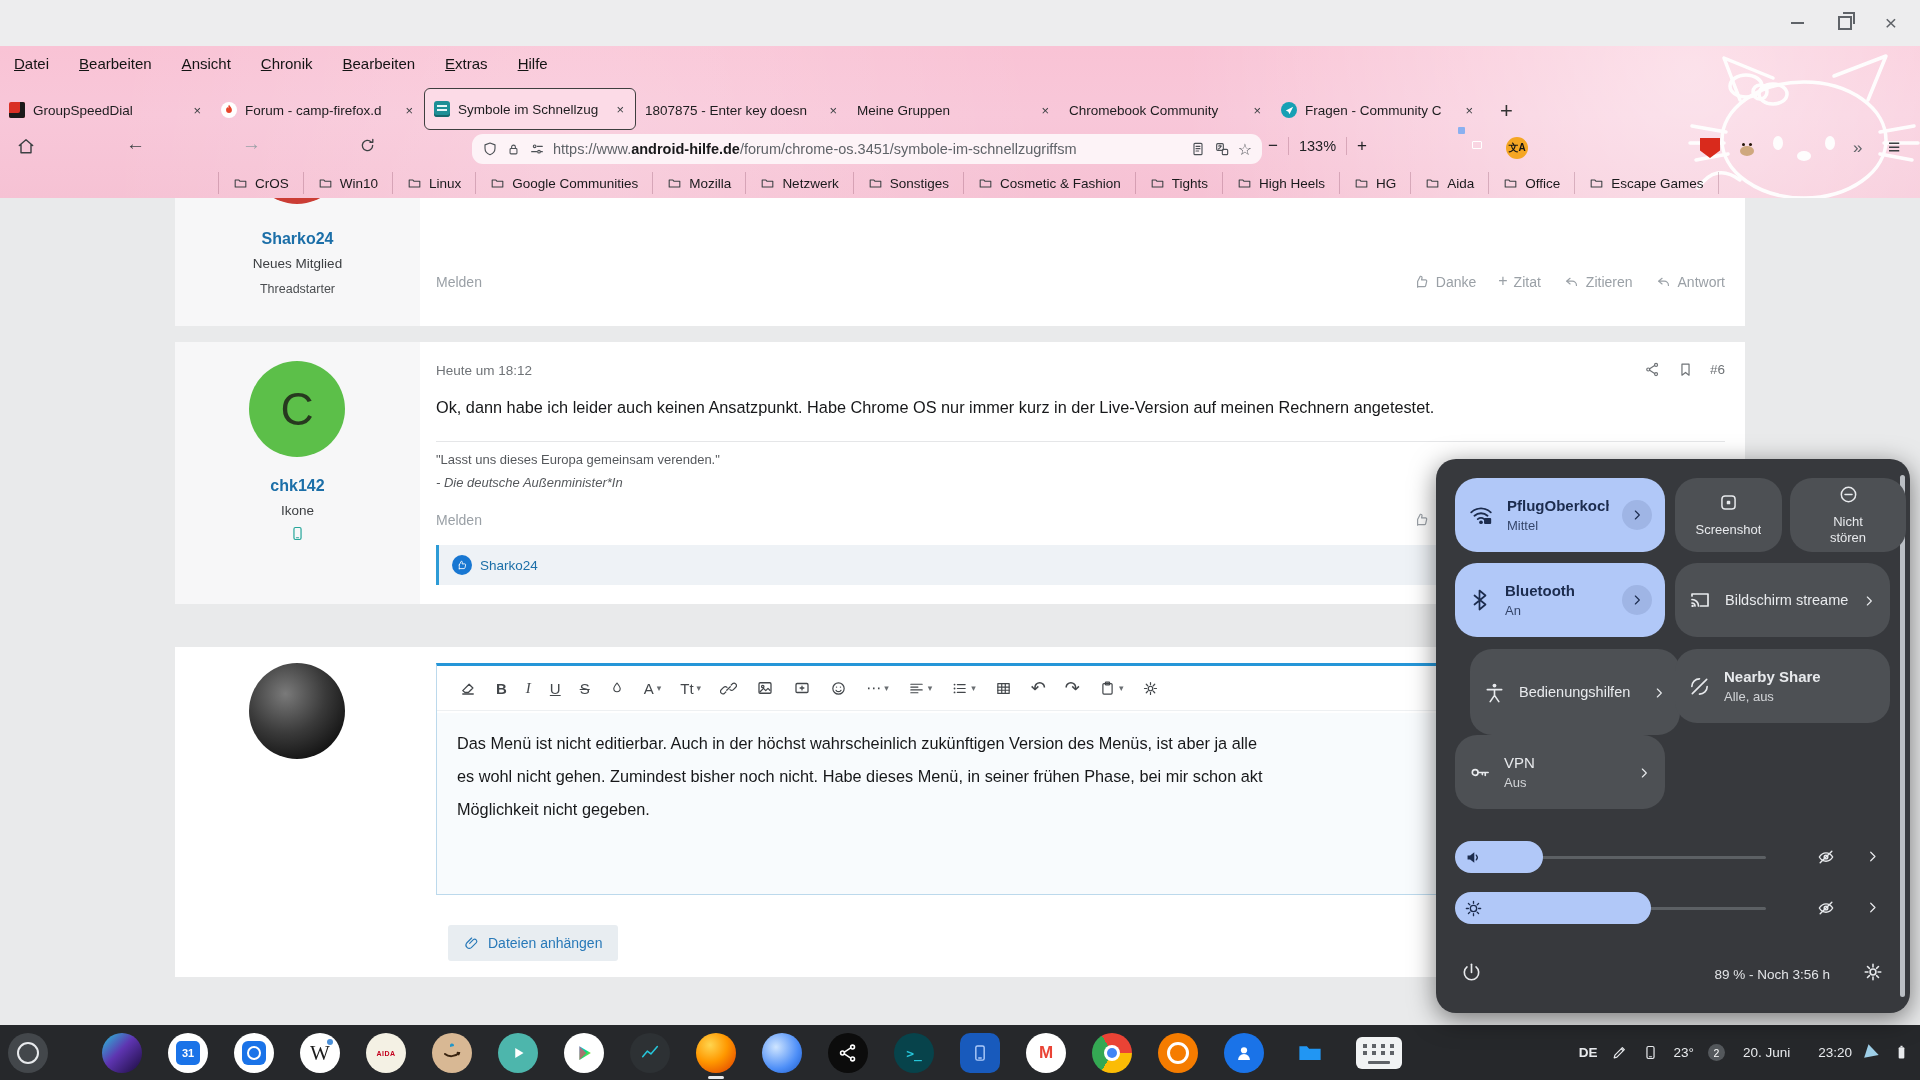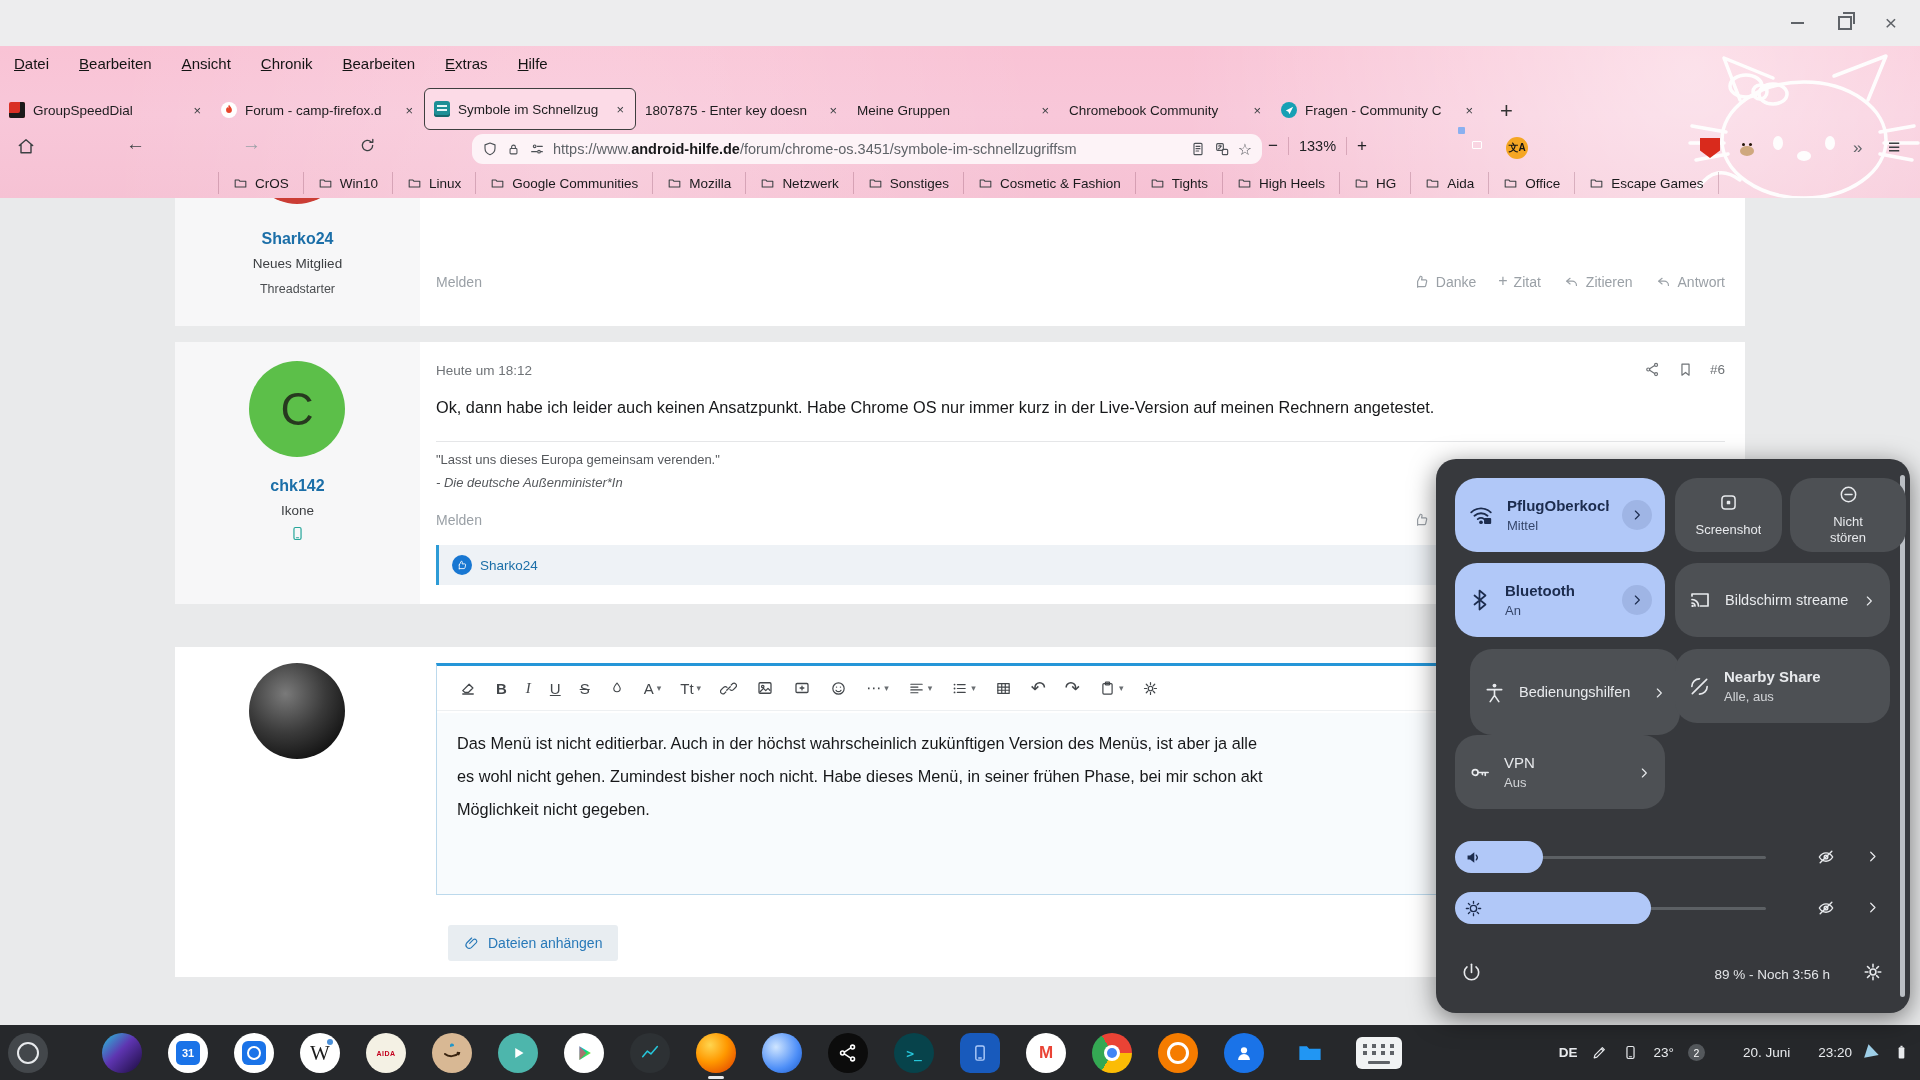--- a/index.html
+++ b/index.html
@@ -1073,21 +1073,21 @@
             <use href="#i-pencil"></use>
           </svg>
         </span>
       <span class="ic">
           <svg width="17" height="17">
             <use href="#i-phone"></use>
           </svg>
         </span>
       <span>23°</span>
       <span class="badge2">2</span>
-      <span style="margin-left:24px">20. Juni</span>
+      <span style="margin-left:4px">20. Juni</span>
       <span style="margin-left:14px">23:20</span>
       <span class="sigtri"></span>
       <span class="ic">
           <svg width="17" height="17">
             <use href="#i-batt"></use>
           </svg>
         </span>
     </div>
   </div>
 

